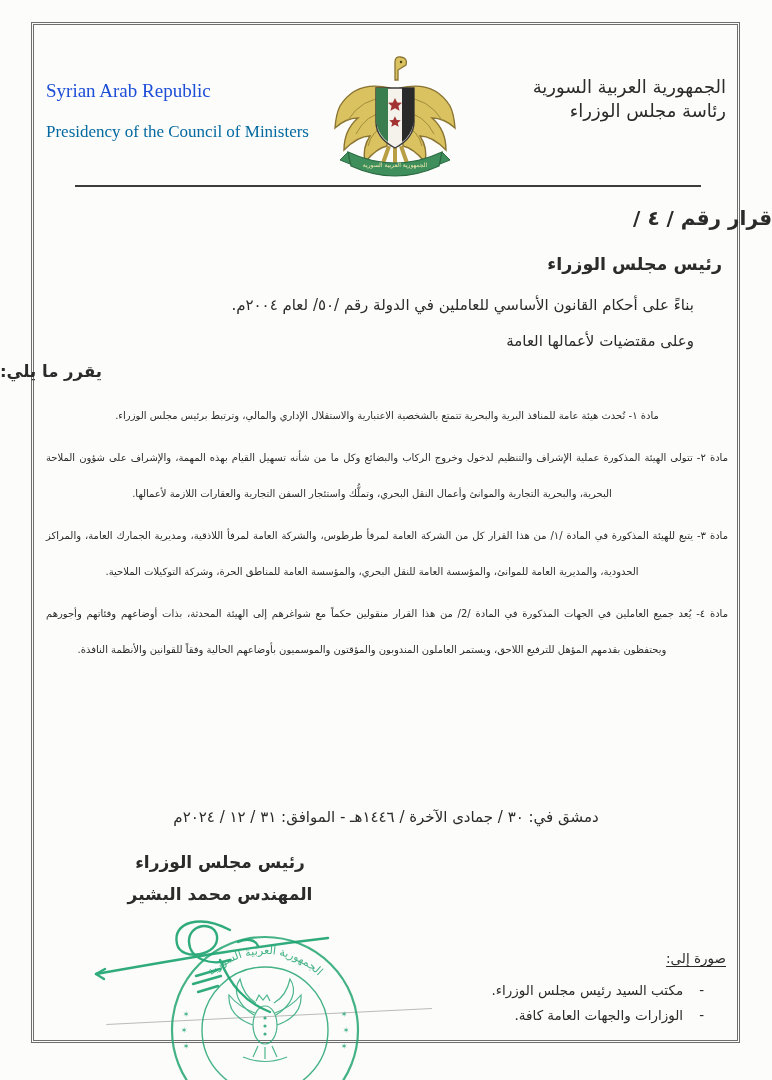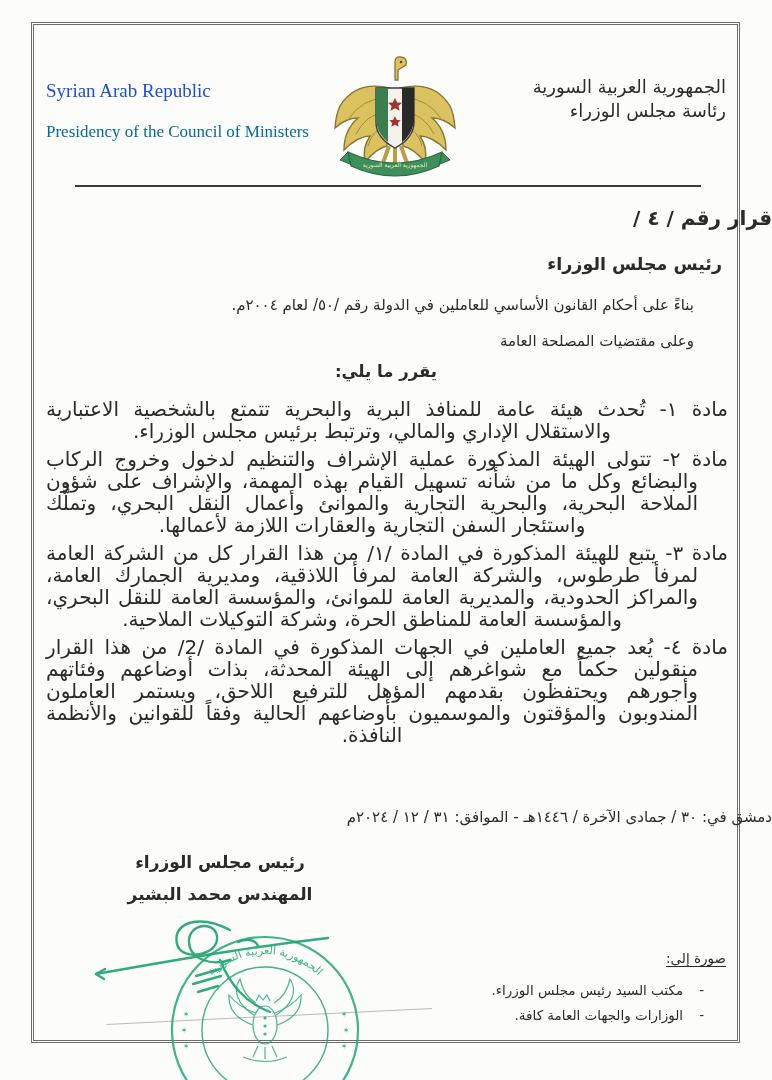--- a/index.html
+++ b/index.html
@@ -21,31 +21,31 @@
   .hdr-ar1 { position:absolute; right:46px; top:76px; font-size:18px; direction:rtl; }
   .hdr-ar2 { position:absolute; right:46px; top:100px; font-size:18px; direction:rtl; }
   .emblem { position:absolute; left:332px; top:54px; }
   .hdr-rule { position:absolute; left:75px; top:185px; width:626px; height:2px; background:#3c3c3c; }
 
   
   .doc-title { position:absolute; left:0; right:0; top:206px; direction:rtl; font-weight:bold; font-size:20px; }
   .issuer { position:absolute; right:50px; top:254px; direction:rtl; font-weight:bold; font-size:17.5px; }
   .pre1 { position:absolute; right:78px; top:296px; direction:rtl; font-size:15px; }
   .pre2 { position:absolute; right:78px; top:332px; direction:rtl; font-size:15px; }
-  .lead { position:absolute; left:0; right:0; top:362px; text-align:center; direction:rtl; font-weight:bold; font-size:16.5px; }
+  .lead { position:absolute; left:0; right:0; top:362px; text-align:left; direction:rtl; font-weight:bold; font-size:16.5px; }
 
-  .articles { position:absolute; left:46px; right:44px; top:398px; direction:rtl; font-size:20px; line-height:22px; }
+  .articles { position:absolute; left:46px; right:44px; top:398px; direction:rtl; font-size:10px; line-height:36px; }
   .article {
     text-align:justify; text-align-last:center;
     padding-right:30px; text-indent:-30px;
     margin-bottom:6px;
   }
   .article.one-line { text-align-last:right; }
 
-  .dateline { position:absolute; left:0; right:0; top:808px; text-align:right; direction:rtl; font-size:15px; }
+  .dateline { position:absolute; left:0; right:0; top:808px; text-align:center; direction:rtl; font-size:15px; }
 
   .sig { position:absolute; left:92px; top:852px; width:256px; text-align:center; direction:rtl; font-weight:bold; }
   .sig-title { font-size:17px; margin-bottom:12px; }
   .sig-name  { font-size:17px; }
 
   .copyto { position:absolute; right:46px; top:950px; width:250px; direction:rtl; font-size:13.5px; }
   .copyto-heading { text-decoration:underline; text-underline-offset:3px; margin-bottom:16px; }
   .copy-item { padding-right:22px; margin-bottom:9px; }
   .copy-dash { display:inline-block; margin-left:16px; }
 
@@ -87,21 +87,21 @@
   <path d="M16,98 Q63,120 110,98 L107,112 Q63,132 19,112 Z" fill="#3f8f5c" stroke="#2c6b42" stroke-width="1.2"></path>
   <path d="M16,98 L8,106 L18,110 Z M110,98 L118,106 L108,110 Z" fill="#3f8f5c" stroke="#2c6b42" stroke-width="1"></path>
   <text x="63" y="113" text-anchor="middle" font-size="6" fill="#f3e9b0">الجمهورية العربية السورية</text>
 </svg>
 
 <div class="hdr-rule"></div>
 
 <div class="doc-title">قرار رقم / ٤ /</div>
 <div class="issuer">رئيس مجلس الوزراء</div>
 <div class="pre1">بناءً على أحكام القانون الأساسي للعاملين في الدولة رقم /٥٠/ لعام ٢٠٠٤م.</div>
-<div class="pre2">وعلى مقتضيات المصلحة العامة</div>
+<div class="pre2">وعلى مقتضيات لأعمالها العامة</div>
 <div class="lead">يقرر ما يلي:</div>
 
 <div class="articles">
   <p class="article">مادة ١- تُحدث هيئة عامة للمنافذ البرية والبحرية تتمتع بالشخصية الاعتبارية والاستقلال الإداري والمالي، وترتبط برئيس مجلس الوزراء.</p>
   <p class="article">مادة ٢- تتولى الهيئة المذكورة عملية الإشراف والتنظيم لدخول وخروج الركاب والبضائع وكل ما من شأنه تسهيل القيام بهذه المهمة، والإشراف على شؤون الملاحة البحرية، والبحرية التجارية والموانئ وأعمال النقل البحري، وتملُّك واستئجار السفن التجارية والعقارات اللازمة لأعمالها.</p>
   <p class="article">مادة ٣- يتبع للهيئة المذكورة في المادة /١/ من هذا القرار كل من الشركة العامة لمرفأ طرطوس، والشركة العامة لمرفأ اللاذقية، ومديرية الجمارك العامة، والمراكز الحدودية، والمديرية العامة للموانئ، والمؤسسة العامة للنقل البحري، والمؤسسة العامة للمناطق الحرة، وشركة التوكيلات الملاحية.</p>
   <p class="article">مادة ٤- يُعد جميع العاملين في الجهات المذكورة في المادة /2/ من هذا القرار منقولين حكماً مع شواغرهم إلى الهيئة المحدثة، بذات أوضاعهم وفئاتهم وأجورهم ويحتفظون بقدمهم المؤهل للترفيع اللاحق، ويستمر العاملون المندوبون والمؤقتون والموسميون بأوضاعهم الحالية وفقاً للقوانين والأنظمة النافذة.</p>
 </div>
 
 <div class="dateline">دمشق في: ٣٠ / جمادى الآخرة / ١٤٤٦هـ - الموافق: ٣١ / ١٢ / ٢٠٢٤م</div>

